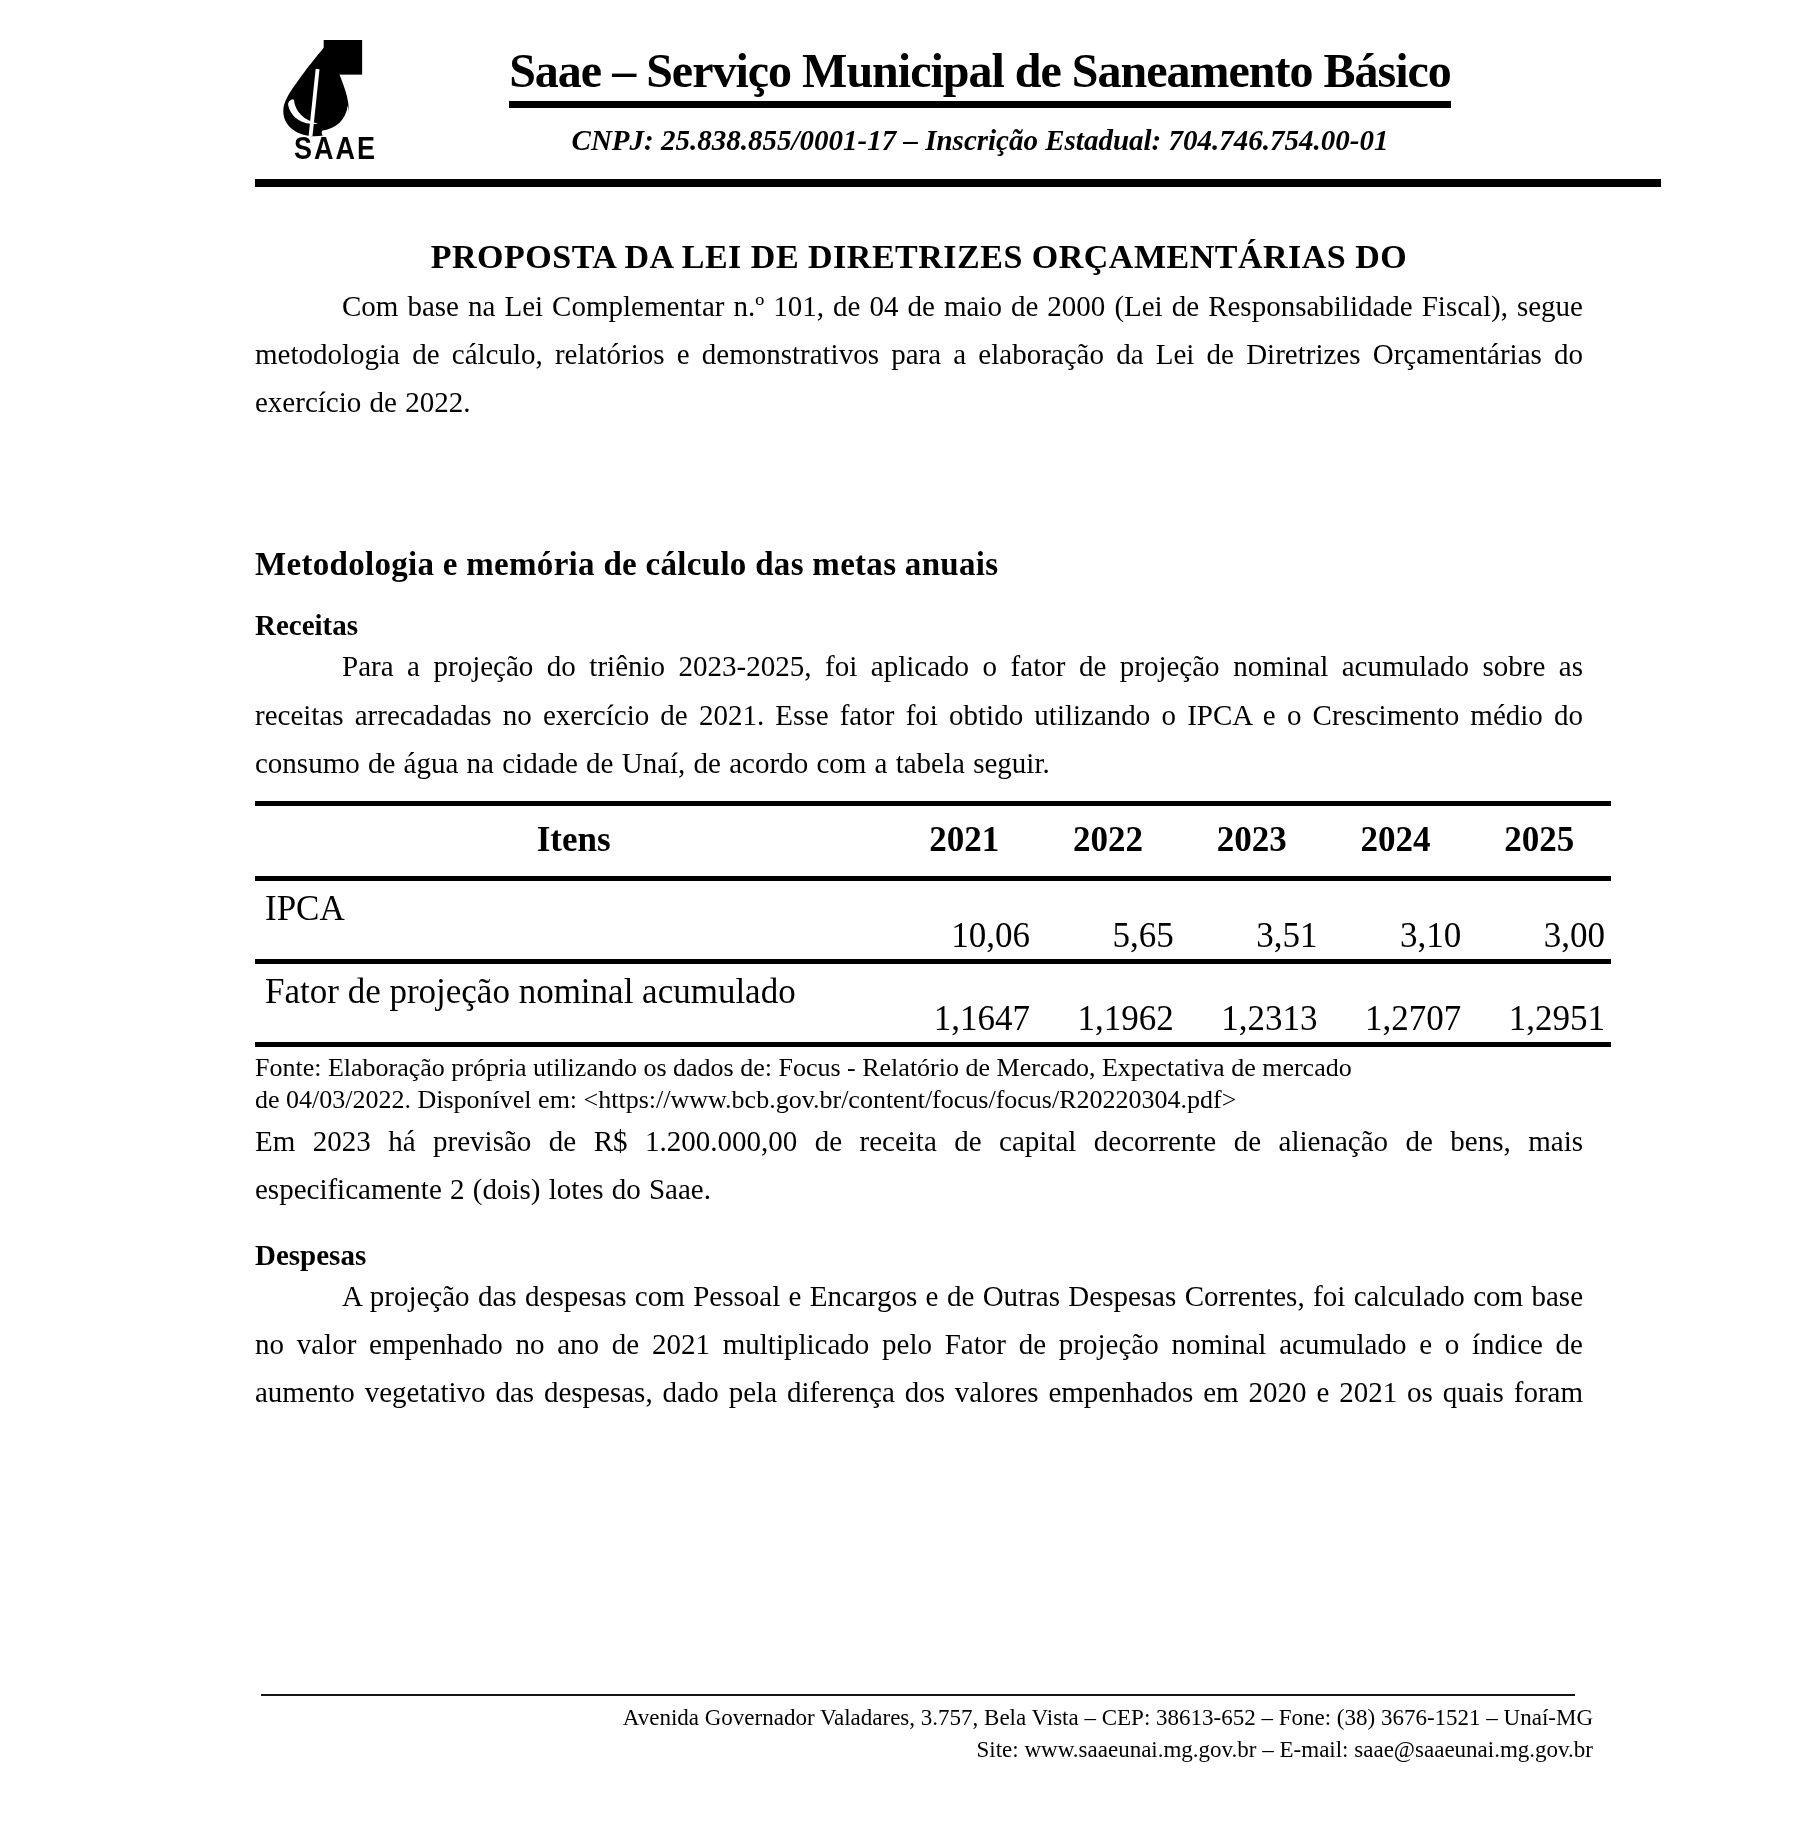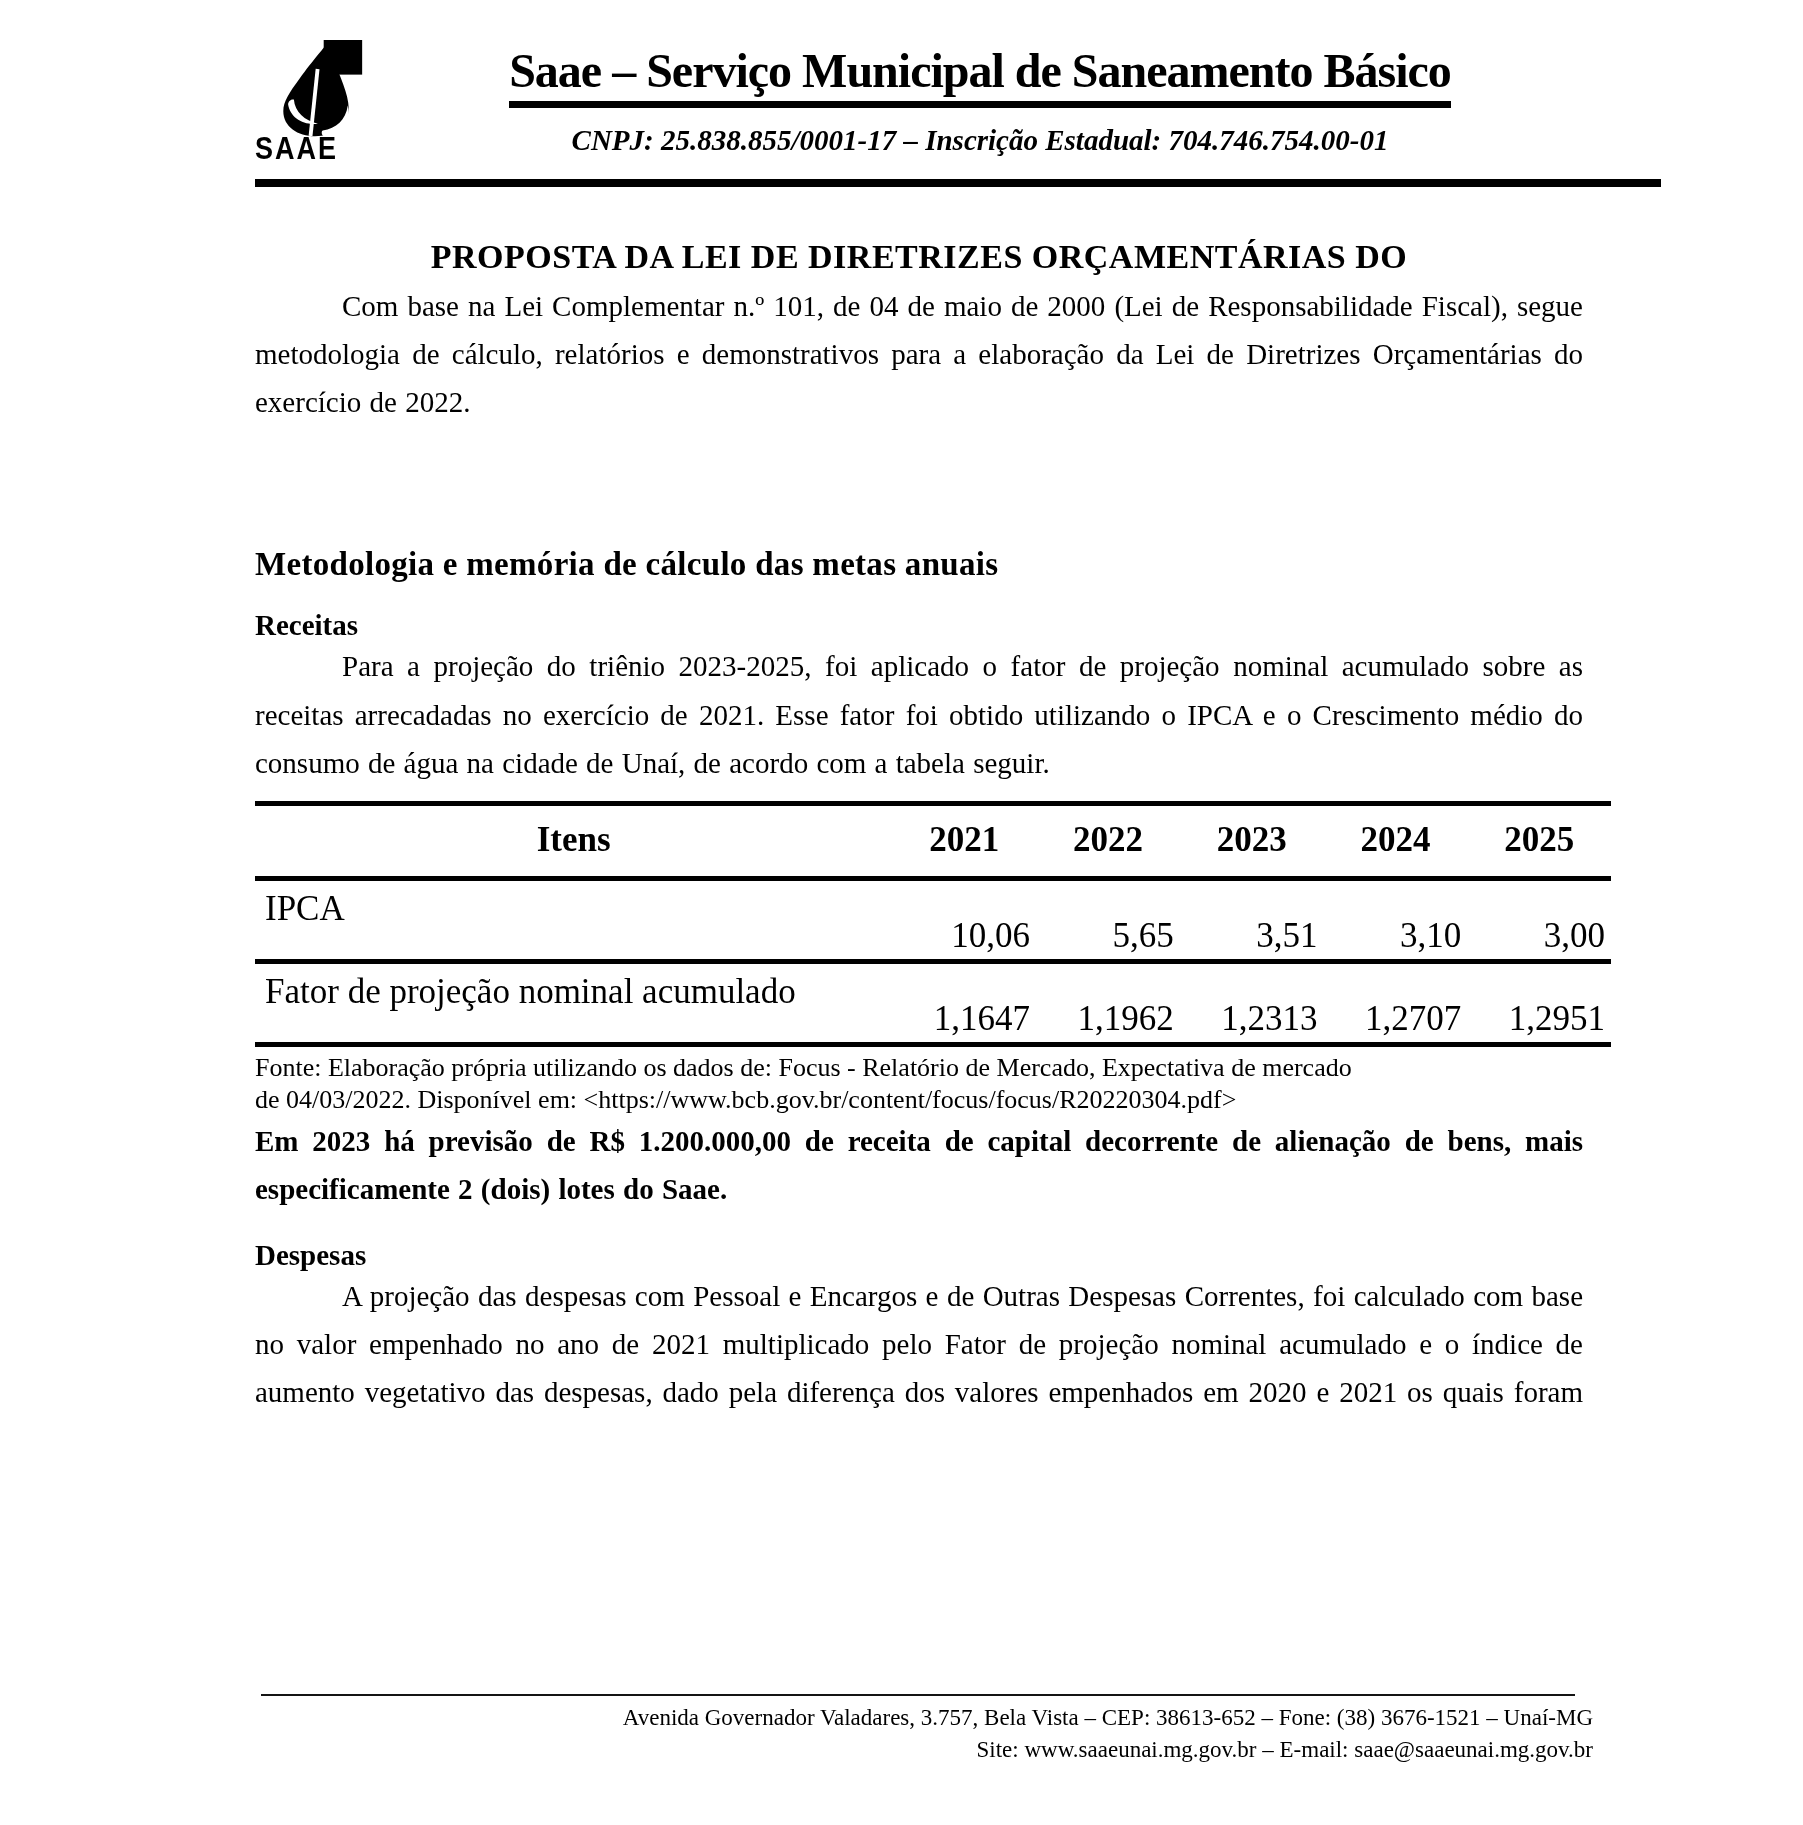--- a/index.html
+++ b/index.html
@@ -19,21 +19,21 @@
     padding: 40px 220px 0 255px;
   }
   
   .header {
     display: flex;
     align-items: flex-start;
   }
   .logo {
     width: 122px;
     flex: 0 0 122px;
-    text-align: left;
+    text-align: right;
   }
   .logo svg { display: block; margin: 0 auto; }
   .logo-label {
     font-weight: bold;
     font-size: 27px;
     letter-spacing: 2px;
     line-height: 1;
     margin-top: -4px;
     font-family: "Liberation Sans", sans-serif;
     transform: scaleY(1.15);
@@ -123,21 +123,21 @@
     vertical-align: bottom;
     text-align: right;
     padding: 34px 6px 3px 0;
   }
   .table-source {
     font-size: 26px;
     line-height: 1.25;
     text-align: justify;
     margin-top: 5px;
   }
-  .par-capital { margin-top: 30px; font-weight: bold; }
+  .par-capital { margin-top: 30px; }
   .par-despesas { margin-top: 34px; text-align-last: justify; }
   
   .footer {
     position: absolute;
     left: 243px;
     right: 210px;
     bottom: 58px;
     text-align: right;
     font-size: 23px;
     line-height: 1.42;

